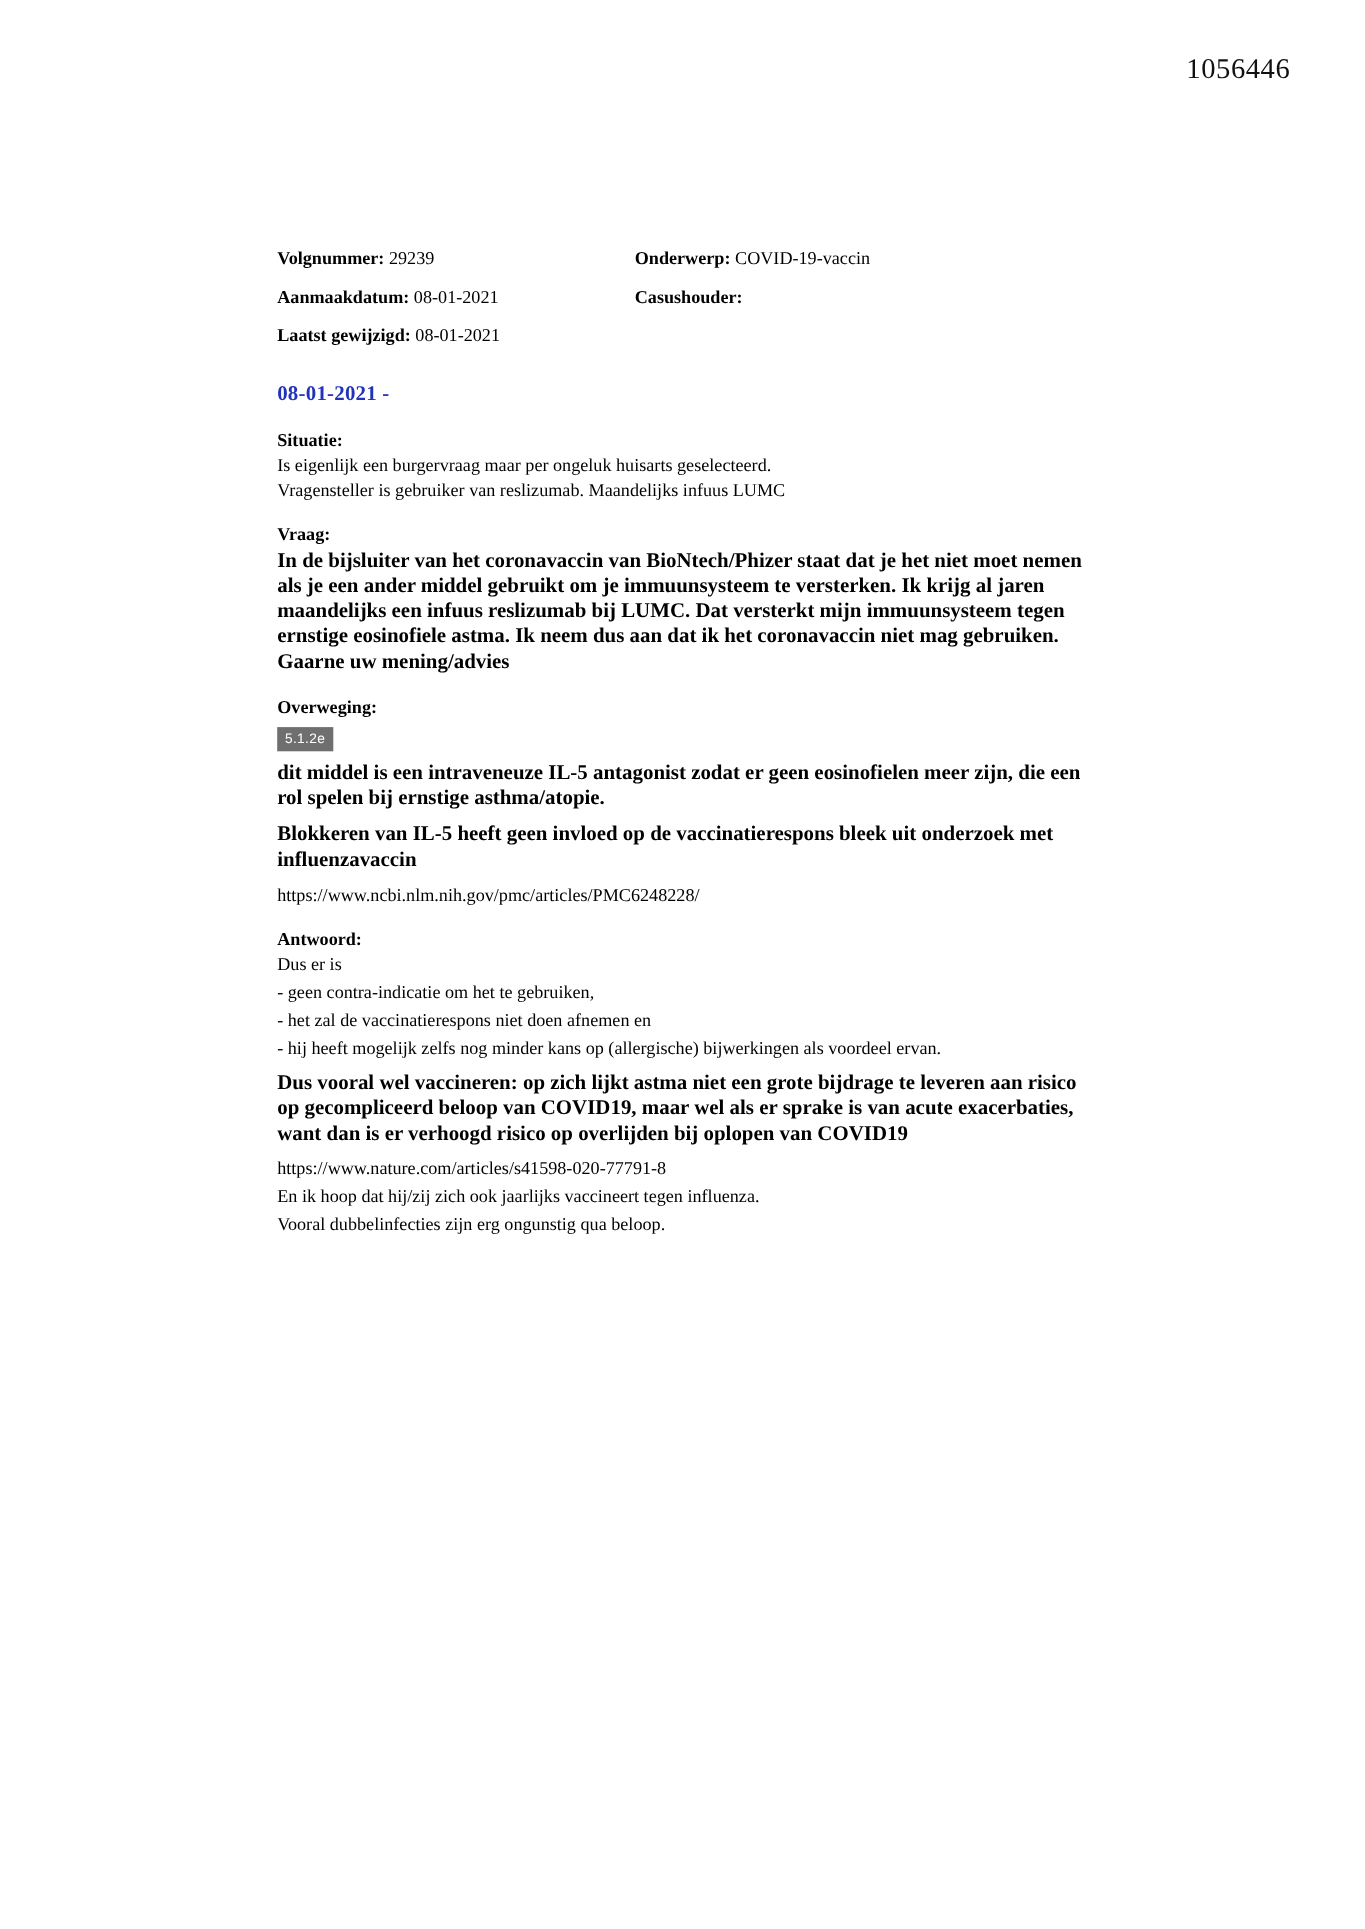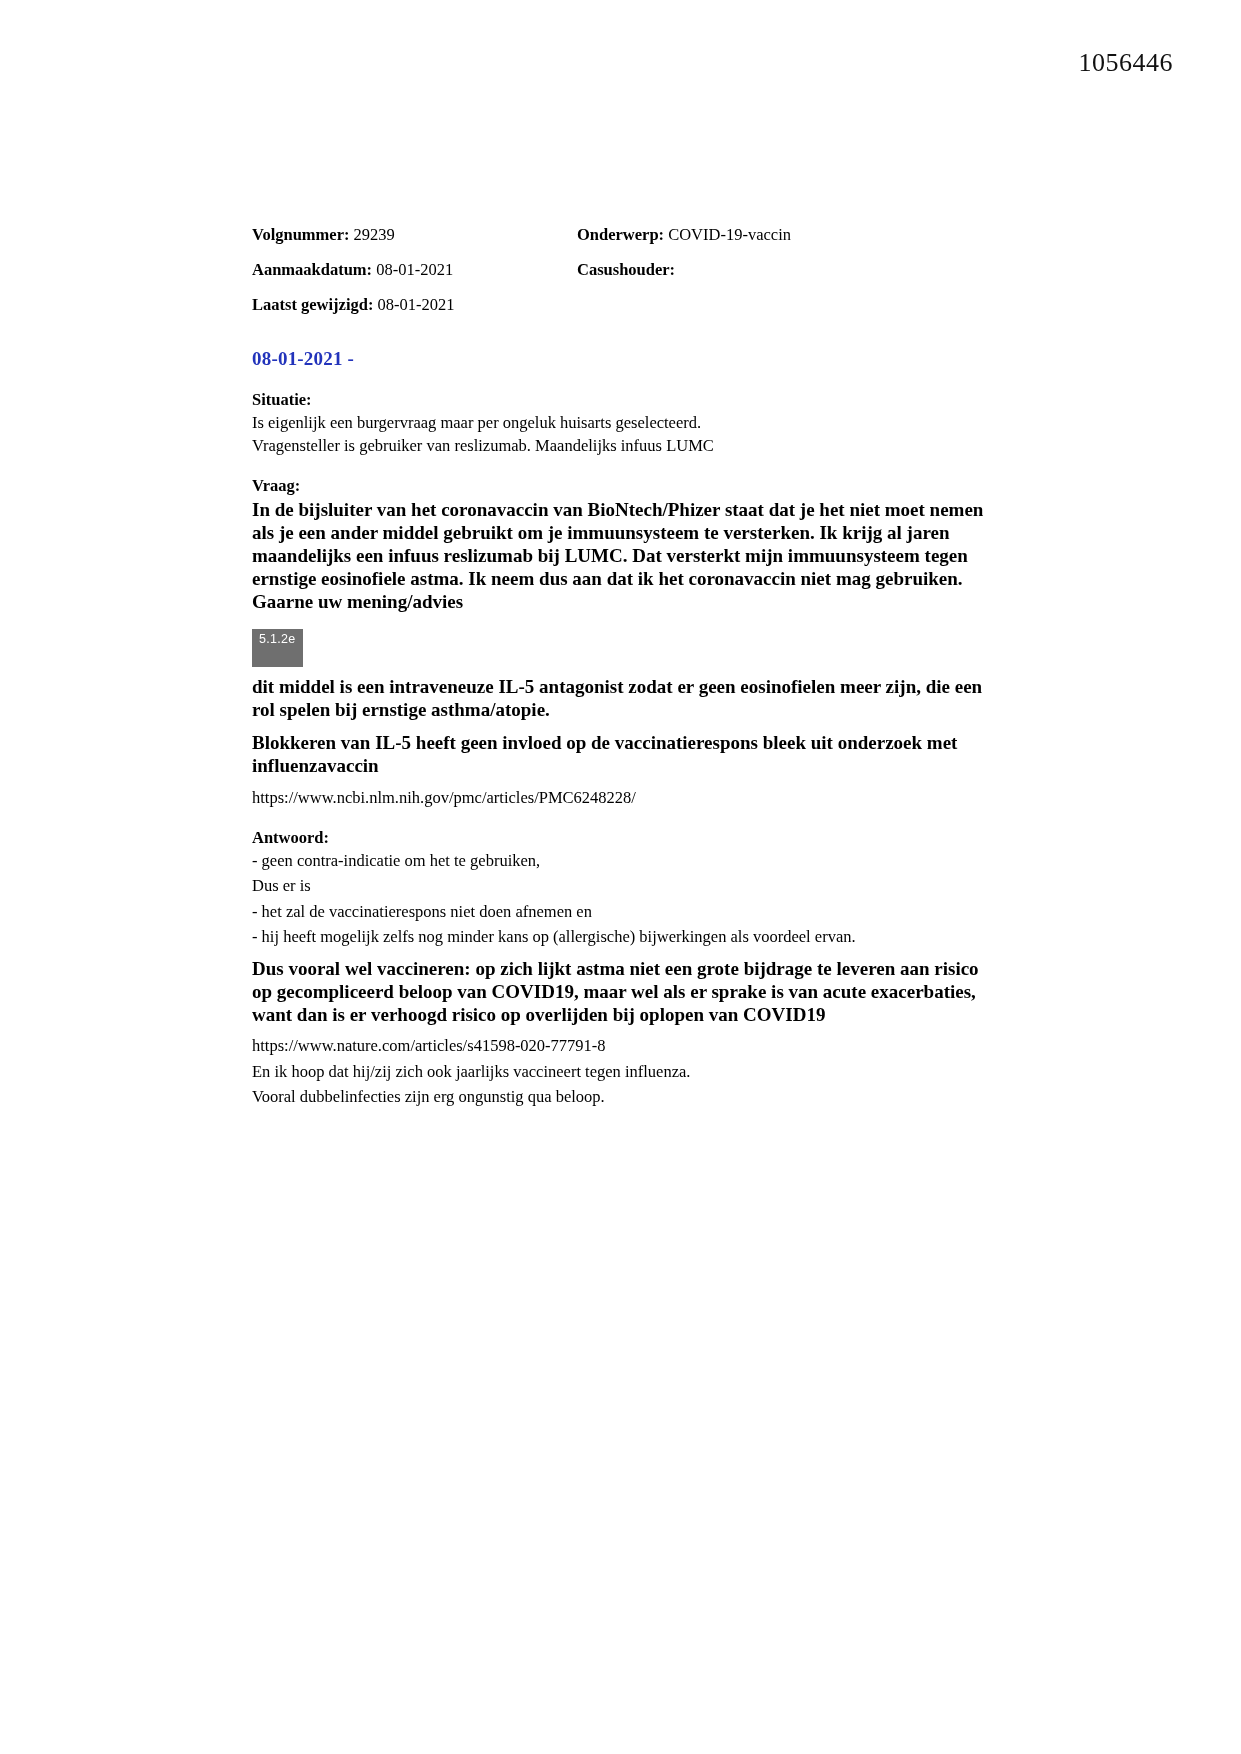--- a/index.html
+++ b/index.html
@@ -88,21 +88,21 @@
     margin: 0 0 10px 0;
     font-weight: bold;
   }
   .redaction {
     display: inline-block;
     background: #6f6f6f;
     color: #ffffff;
     font-family: "Liberation Sans", sans-serif;
     font-size: 12.5px;
     line-height: 1;
-    padding: 4px 7px 21px 7px;
+    padding: 4px 7px 5px 7px;
     margin: 6px 0 8px 0;
     letter-spacing: 0.3px;
   }
   .url {
     font-size: 16.5px;
     line-height: 1.25;
     margin: 0 0 4px 0;
     word-break: break-all;
   }
   .spacer-sm { height: 6px; }
@@ -148,29 +148,30 @@
 
     <div class="date-head">08-01-2021 -</div>
 
     <div class="section-label">Situatie:</div>
     <p class="para tight">Is eigenlijk een burgervraag maar per ongeluk huisarts geselecteerd.</p>
     <p class="para">Vragensteller is gebruiker van reslizumab. Maandelijks infuus LUMC</p>
 
     <div class="section-label">Vraag:</div>
     <p class="block-para">In de bijsluiter van het coronavaccin van BioNtech/Phizer staat dat je het niet moet nemen als je een ander middel gebruikt om je immuunsysteem te versterken. Ik krijg al jaren maandelijks een infuus reslizumab bij LUMC. Dat versterkt mijn immuunsysteem tegen ernstige eosinofiele astma. Ik neem dus aan dat ik het coronavaccin niet mag gebruiken. Gaarne uw mening/advies</p>
 
+    <div class="section-label">Overweging:</div>
     <div><span class="redaction">5.1.2e</span></div>
 
     <p class="block-para">dit middel is een intraveneuze IL-5 antagonist zodat er geen eosinofielen meer zijn, die een rol spelen bij ernstige asthma/atopie.</p>
     <p class="block-para">Blokkeren van IL-5 heeft geen invloed op de vaccinatierespons bleek uit onderzoek met influenzavaccin</p>
     <p class="url">https://www.ncbi.nlm.nih.gov/pmc/articles/PMC6248228/</p>
 
     <div class="section-label">Antwoord:</div>
+    <p class="para">Dus er is</p>
     <p class="para">- geen contra-indicatie om het te gebruiken,</p>
-    <p class="para">Dus er is</p>
     <p class="para">- het zal de vaccinatierespons niet doen afnemen en</p>
     <p class="para">- hij heeft mogelijk zelfs nog minder kans op (allergische) bijwerkingen als voordeel ervan.</p>
     <div class="spacer-sm"></div>
     <p class="block-para">Dus vooral wel vaccineren: op zich lijkt astma niet een grote bijdrage te leveren aan risico op gecompliceerd beloop van COVID19, maar wel als er sprake is van acute exacerbaties, want dan is er verhoogd risico op overlijden bij oplopen van COVID19</p>
     <p class="url">https://www.nature.com/articles/s41598-020-77791-8</p>
     <p class="para">En ik hoop dat hij/zij zich ook jaarlijks vaccineert tegen influenza.</p>
     <p class="para">Vooral dubbelinfecties zijn erg ongunstig qua beloop.</p>
 
   </div>
 </div>

